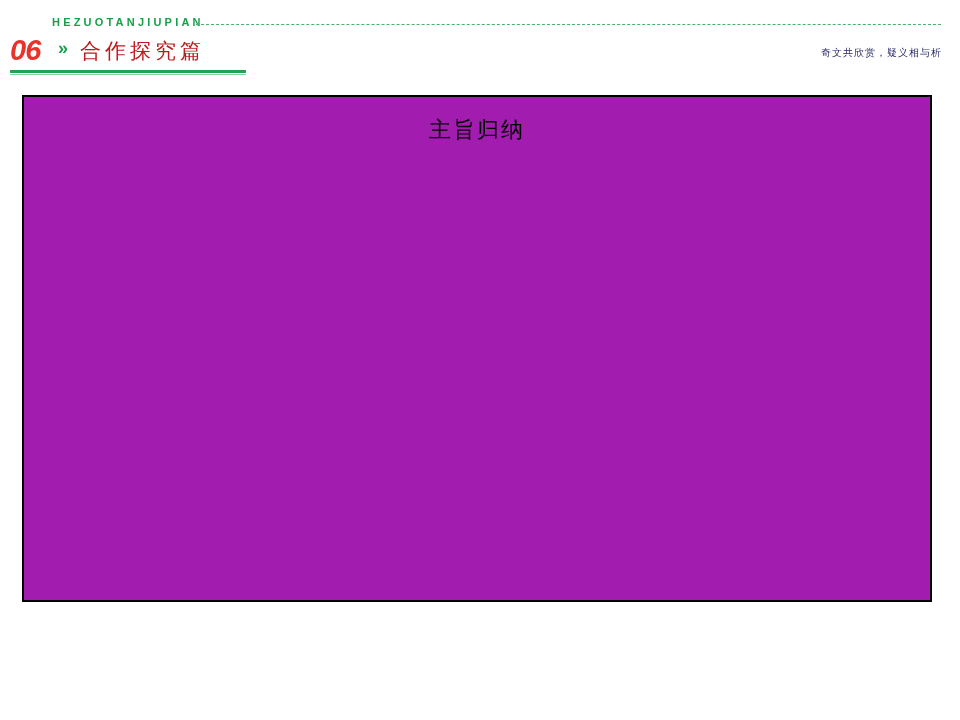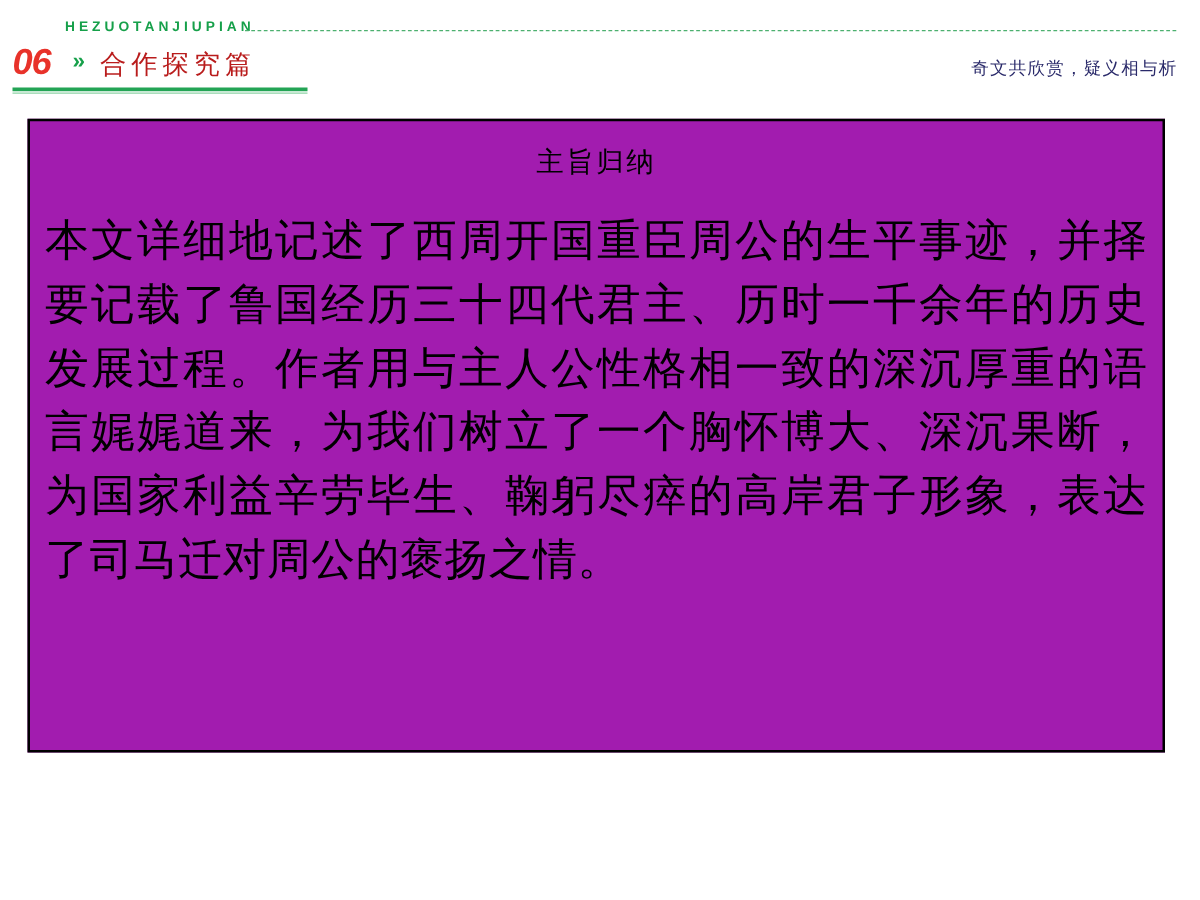--- a/index.html
+++ b/index.html
@@ -90,21 +90,21 @@
     top: 74px;
     width: 236px;
     height: 1px;
     background: #8ed3a6;
   }
 
   .motto {
     position: absolute;
     right: 18px;
     top: 46px;
-    font-size: 14px;
+    font-size: 10px;
     color: #2a2a6a;
     font-family: "Liberation Serif", serif;
     letter-spacing: 1px;
     white-space: nowrap;
   }
 
   
   .content-box {
     position: absolute;
     left: 22px;
@@ -146,14 +146,13 @@
   <div class="chapter-num">06</div>
   <div class="chevron">»</div>
   <div class="section-title">合作探究篇</div>
   <div class="rule-green"></div>
   <div class="rule-green-thin"></div>
   <div class="motto">奇文共欣赏，疑义相与析</div>
 </div>
 
 <div class="content-box">
   <div class="box-title">主旨归纳</div>
-  <div class="box-body">本文详细地记述了西周开国重臣周公的生平事迹，并择要记载了鲁国经历三十四代君主、历时一千余年的历史发展过程。作者用与主人公性格相一致的深沉厚重的语言娓娓道来，为我们树立了一个胸怀博大、深沉果断，为国家利益辛劳毕生、鞠躬尽瘁的高岸君子形象，表达了司马迁对周公的褒扬之情。</div>
 </div>
 
 </body></html>

